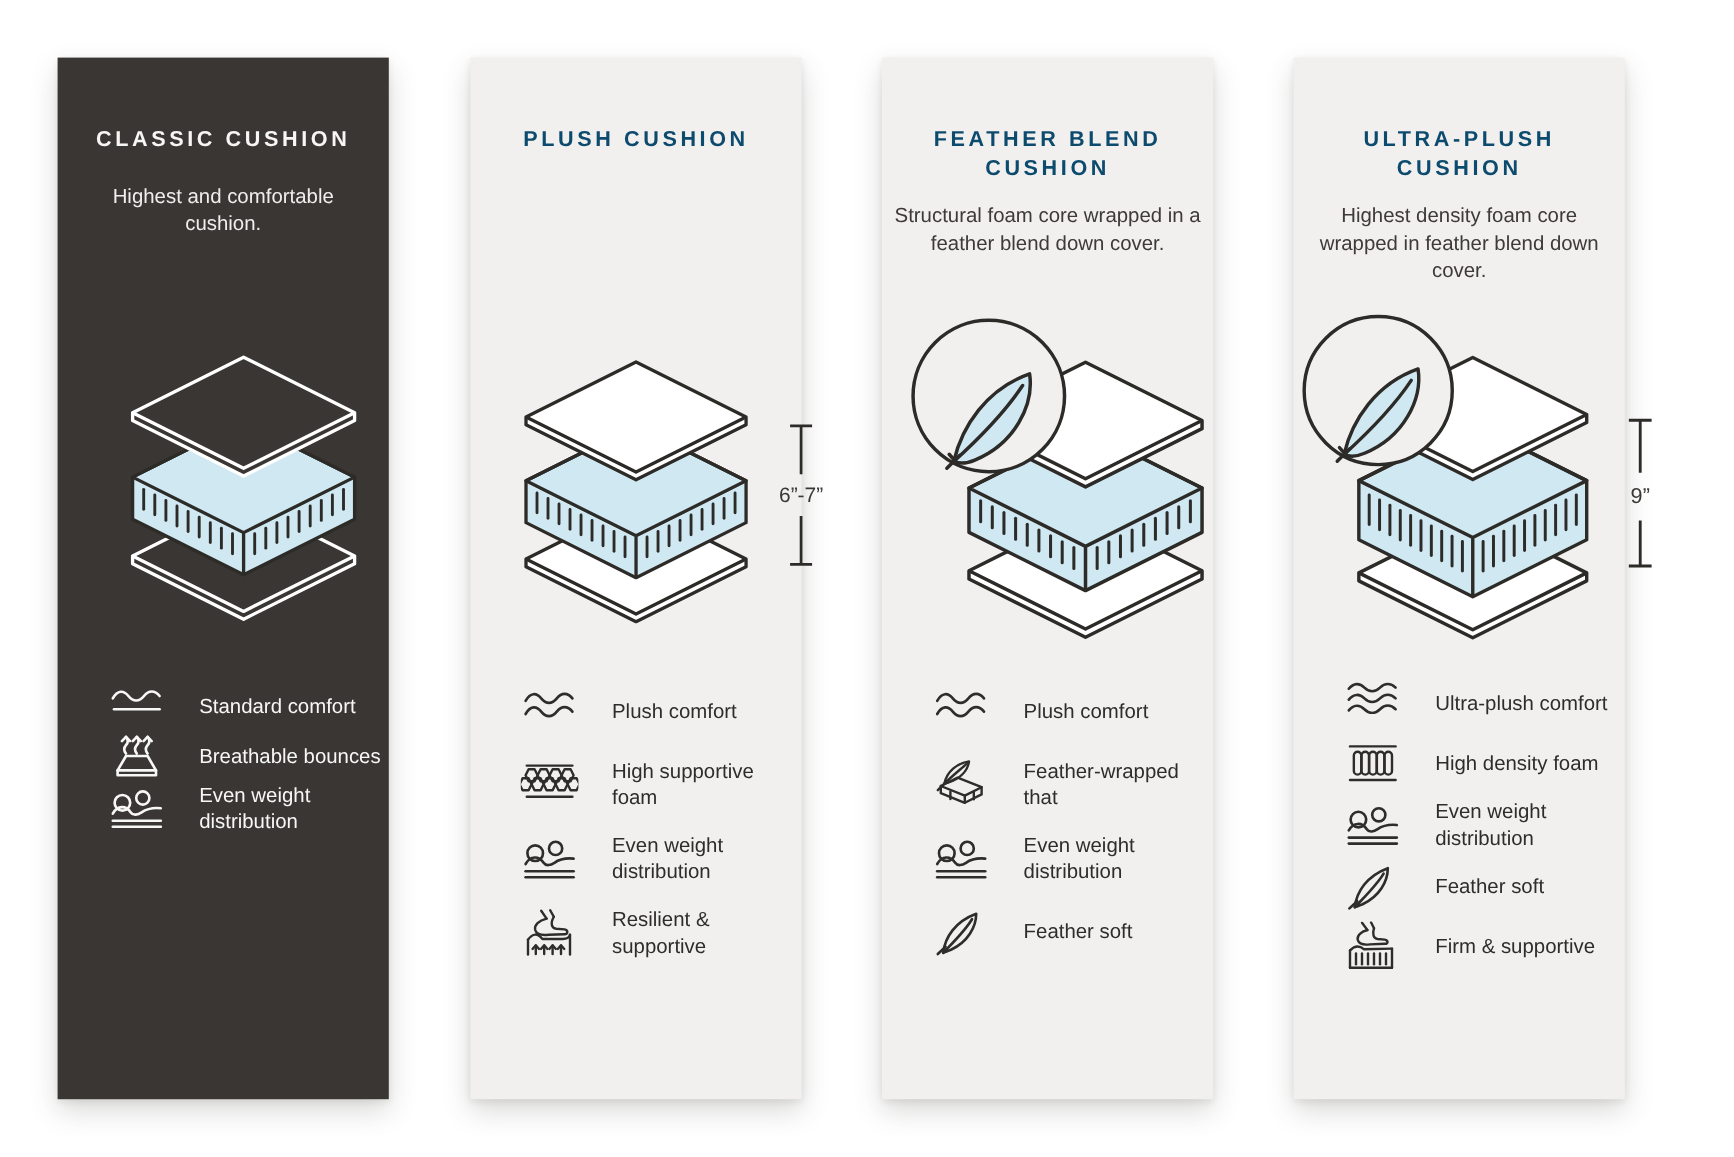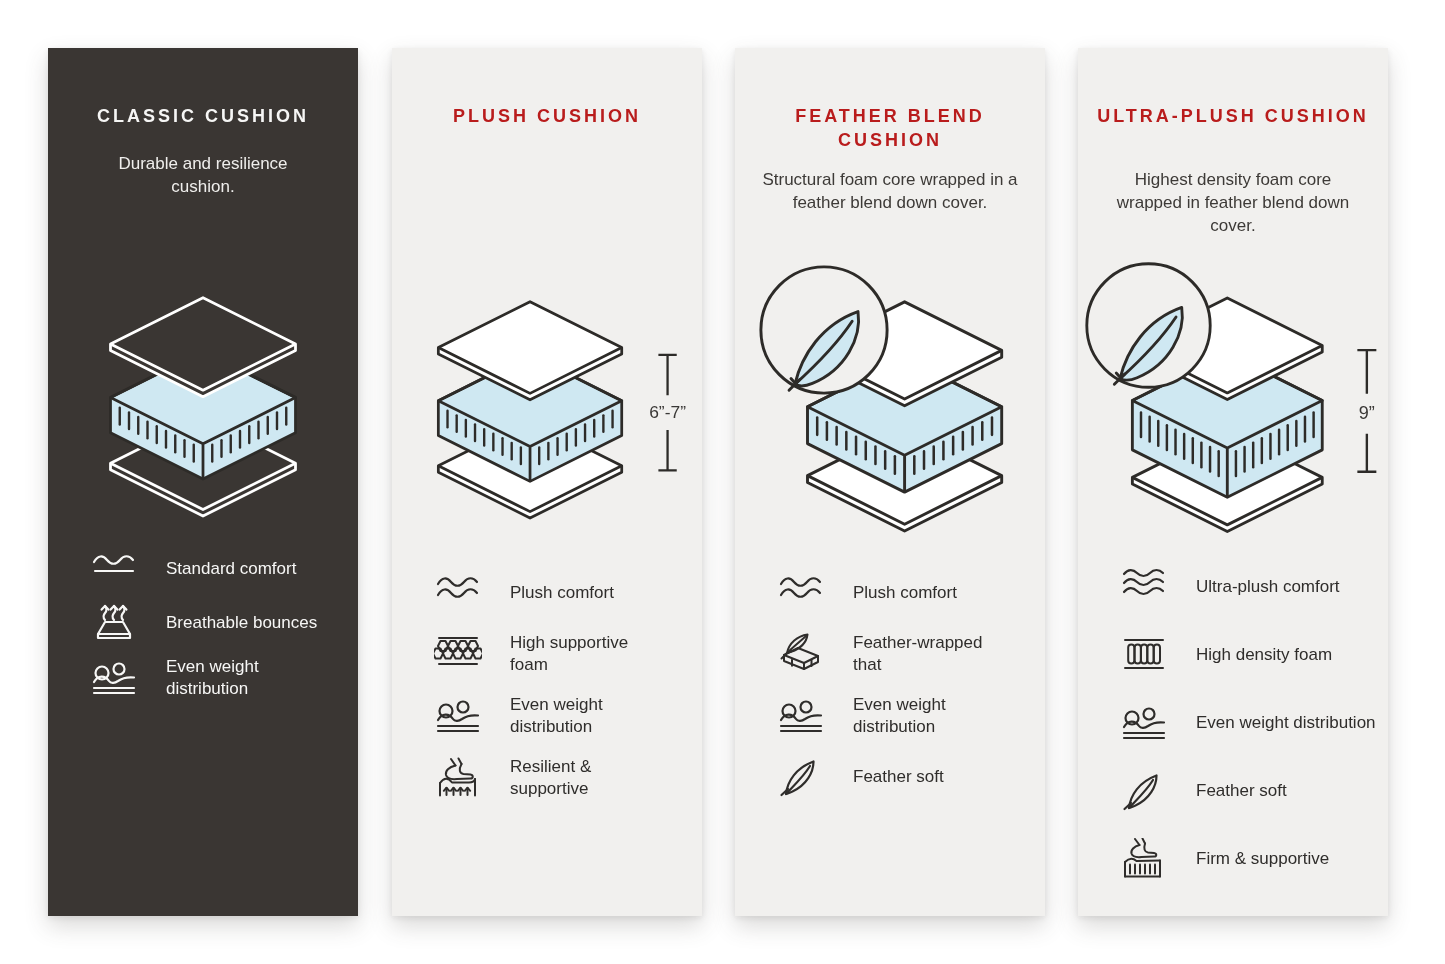--- a/index.html
+++ b/index.html
@@ -1,45 +1,45 @@
 <!DOCTYPE html>
 <html><head>
 <meta charset="utf-8">
 <style>
   html,body{margin:0;padding:0;background:#fff;font-family:"Liberation Sans",sans-serif;}
   .canvas{position:relative;width:1445px;height:964px;background:#ffffff;overflow:hidden;}
-  .panel{position:absolute;top:48px;width:310px;height:868px;background:#f1f0ee;
+  .panel{position:absolute;top:48px;width:276px;height:868px;background:#f1f0ee;
          box-shadow:0 10px 22px rgba(70,65,60,.20),0 2px 6px rgba(0,0,0,.08);}
   .panel--dark{background:#3a3633;}
   .p1{left:48px}.p2{left:392px}.p3{left:735px}.p4{left:1078px}
 
   .title{position:absolute;top:56px;left:18px;right:18px;margin:0;text-align:center;
-         font-size:18px;font-weight:bold;letter-spacing:3px;line-height:24px;color:#b91c1c;}
+         font-size:18px;font-weight:bold;letter-spacing:3px;line-height:24px;color:#0c4a6e;}
   .panel--dark .title{color:#f6f6f5;}
 
   .desc{position:absolute;left:0;right:0;margin:0 auto;text-align:center;
         font-size:17px;line-height:23px;color:#3d3a37;}
   .panel--dark .desc{color:#efeeec;}
   .p1 .desc{top:104px;max-width:195px}
   .p2 .desc{top:104px;max-width:215px}
   .p3 .desc{top:120px;max-width:288px}
   .p4 .desc{top:120px;max-width:236px}
 
   .illu{position:absolute;line-height:0;}
   .p1 .illu{top:246px;left:44px}
   .p2 .illu{top:250px;left:28px}
   .p3 .illu{top:215px;left:22px}
   .p4 .illu{top:212px;left:5px}
 
   .features{position:absolute;left:42px;right:6px;margin:0;padding:0;list-style:none;
             display:flex;flex-direction:column;}
-  .p1 .features{top:500px;gap:12px}
+  .p1 .features{top:520px;gap:0}
   .p2 .features{top:524px;gap:18px}
   .p3 .features{top:524px;gap:18px}
-  .p4 .features{top:518px;gap:26px}
+  .p4 .features{top:518px;gap:8px}
 
   .feature{display:flex;align-items:center;min-height:42px;color:#2f2d2b;}
   .panel--dark .feature{color:#f7f7f6;}
   .ficon{width:48px;flex:0 0 48px;margin-right:28px;display:flex;}
   .flabel{font-size:17px;line-height:22px;}
   .p1 .flabel{max-width:162px}
   .p2 .flabel,.p3 .flabel{max-width:150px}
   .p4 .flabel{max-width:182px}
 
   .dimtext{font-size:19px;fill:#3a3836;font-family:"Liberation Sans",sans-serif;}
@@ -60,21 +60,21 @@
         <path d="M-3.4,6.6 L0,3 L3.4,6.6"></path>
       </g>
   <rect id="cap" x="0" y="0" width="6.2" height="19" rx="3.1"></rect>
 </defs>
   </svg>
 
 <div class="canvas">
 
   <section class="panel panel--dark p1">
     <h2 class="title">CLASSIC CUSHION</h2>
-    <p class="desc">Durable and resilience cushion.</p>
+    <p class="desc">Highest and comfortable cushion.</p>
     <div class="illu">
       <svg width="222" viewBox="0 0 240 245">
         <g>
           <path d="M120,133 L220,183 L220,190 L120,240 L20,190 L20,183 Z" fill="#3a3633" stroke="#ffffff" stroke-width="3" stroke-linejoin="round"></path>
           <path d="M20,183 L120,233 L220,183" fill="none" stroke="#ffffff" stroke-width="3" stroke-linejoin="round"></path>
         </g>
         <g>
           <path d="M120,62 L220,112 L220,150 L120,200 L20,150 L20,112 Z" fill="#cfe8f2" stroke="#2d2b28" stroke-width="3" stroke-linejoin="round"></path>
           <path d="M120,62 L220,112 L120,162 L20,112 Z M120,162 L120,200" fill="none" stroke="#2d2b28" stroke-width="3" stroke-linejoin="round"></path>
           <g stroke="#2d2b28" stroke-width="2.6" stroke-linecap="round">

